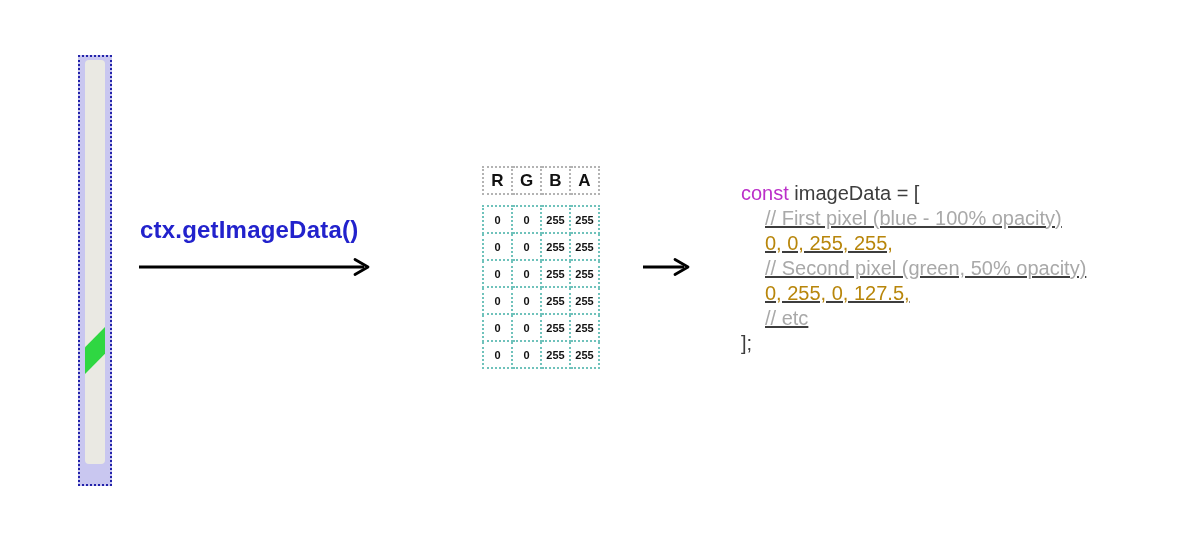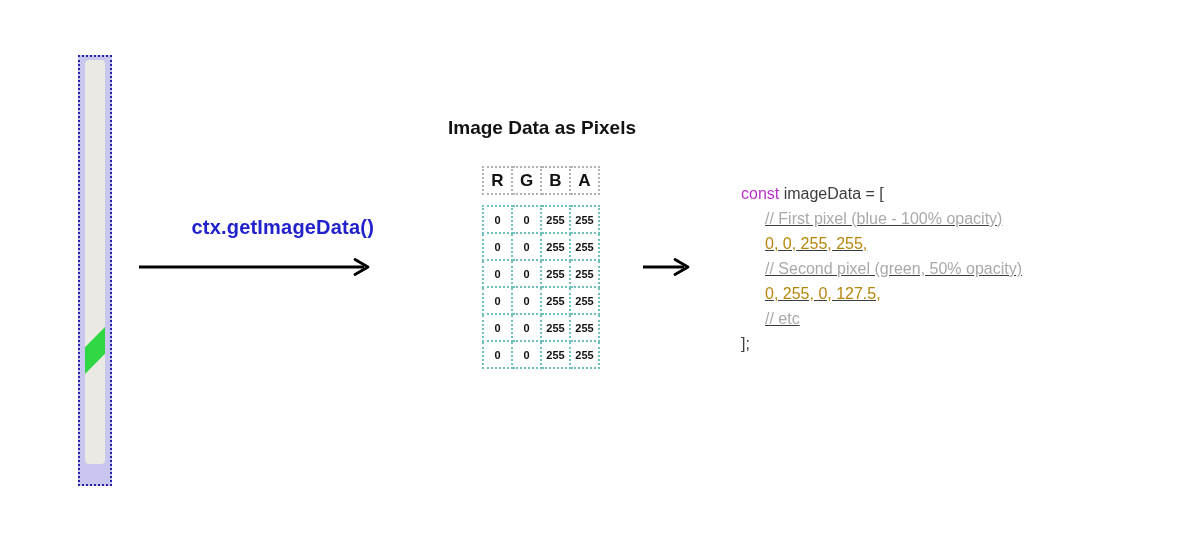--- a/index.html
+++ b/index.html
@@ -43,22 +43,22 @@
     width: 20px; height: 47px;
     background: var(--green);
     clip-path: polygon(100% 0%, 100% 57%, 0% 100%, 0% 43%);
   }
 
   
   .fn-label {
     position: absolute;
     left: 140px; top: 216px;
     width: 234px;
-    text-align: right;
-    font-size: 20px;
+    text-align: left;
+    font-size: 24px;
     font-weight: 700;
     color: var(--blue);
     letter-spacing: 0.2px;
   }
   .arrow { position: absolute; }
   .arrow1 { left: 138px; top: 256px; }
   .arrow2 { left: 642px; top: 256px; }
 
   
   .pixels-title {
@@ -93,21 +93,21 @@
     text-align: center;
     font-size: 11px;
     font-weight: 700;
     color: #111;
   }
 
   
   .code {
     position: absolute;
     left: 741px; top: 181px;
-    font-size: 16px;
+    font-size: 20px;
     line-height: 25px;
     white-space: pre;
     color: #3d3d3d;
   }
   .code-line.indent { padding-left: 24px; text-decoration: underline; }
 </style>
 </head>
 <body>
 
 <div class="stage">
@@ -117,21 +117,20 @@
       <div class="green-stroke"></div>
     </div>
   </div>
 
   <div class="fn-label">ctx.getImageData()</div>
   <svg class="arrow arrow1" width="236" height="22" viewBox="0 0 236 22">
     <line x1="1" y1="11" x2="226" y2="11" stroke="#000" stroke-width="2.8"></line>
     <path d="M217 3.5 L230 11 L217 18.5" fill="none" stroke="#000" stroke-width="2.8" stroke-linecap="round" stroke-linejoin="round"></path>
   </svg>
 
-  <div class="pixels-title">Image Data as Pixels</div>
   <table class="header-table">
     <tbody>
         <tr>
           <td>R</td>
           <td>G</td>
           <td>B</td>
           <td>A</td>
         </tr>
       </tbody>
   </table>

